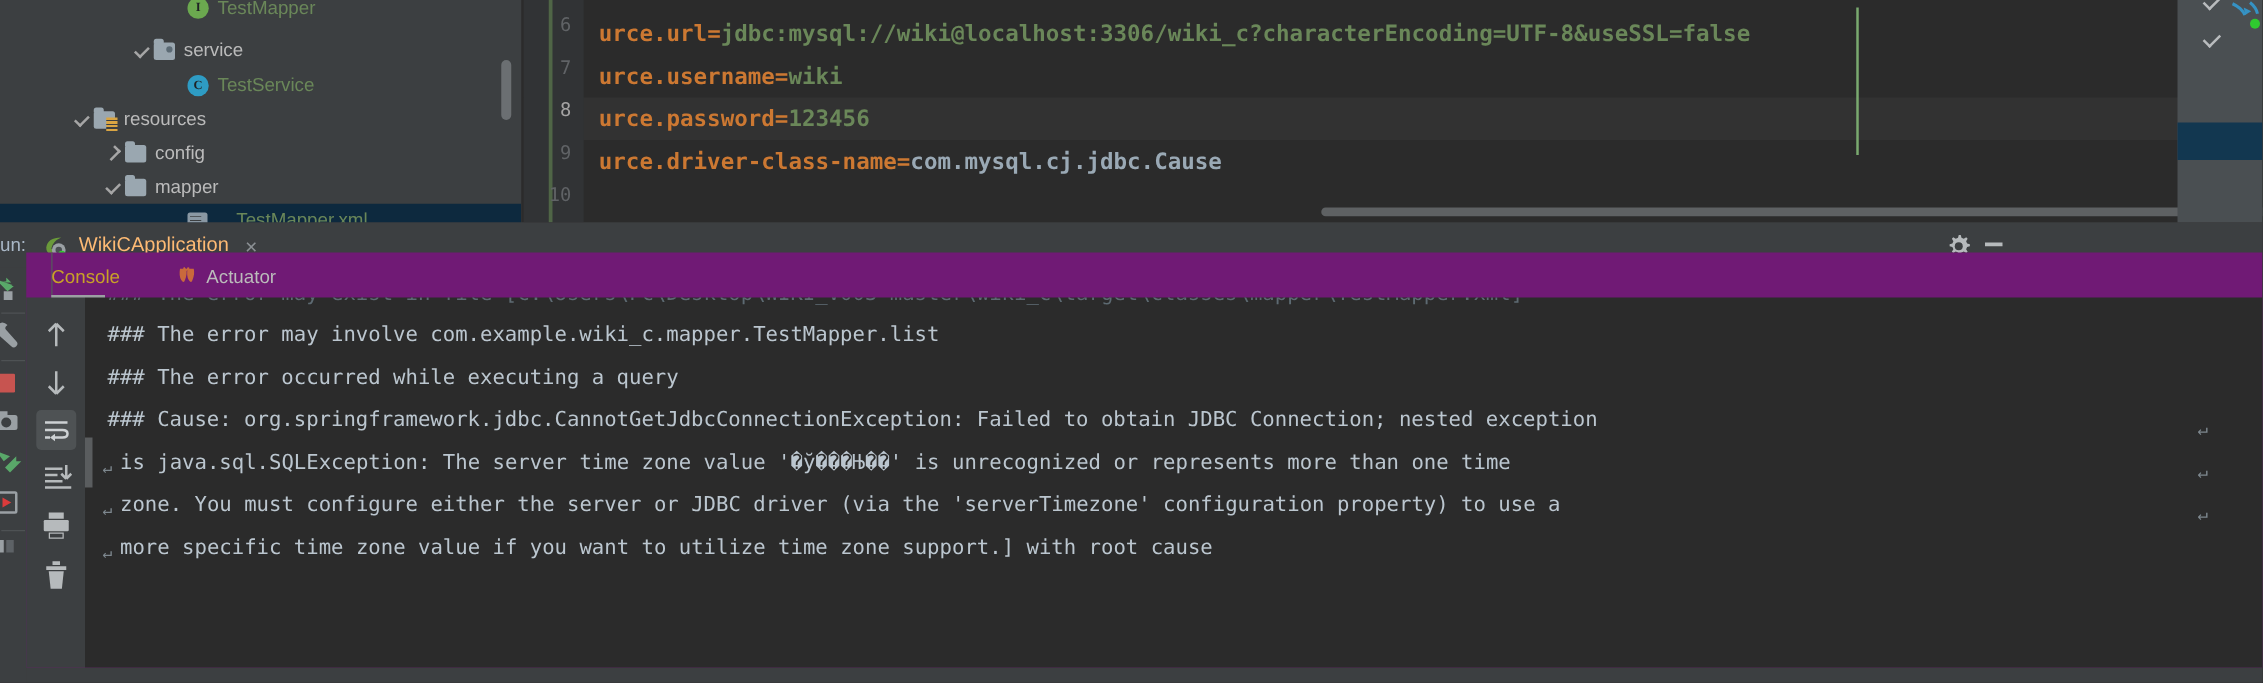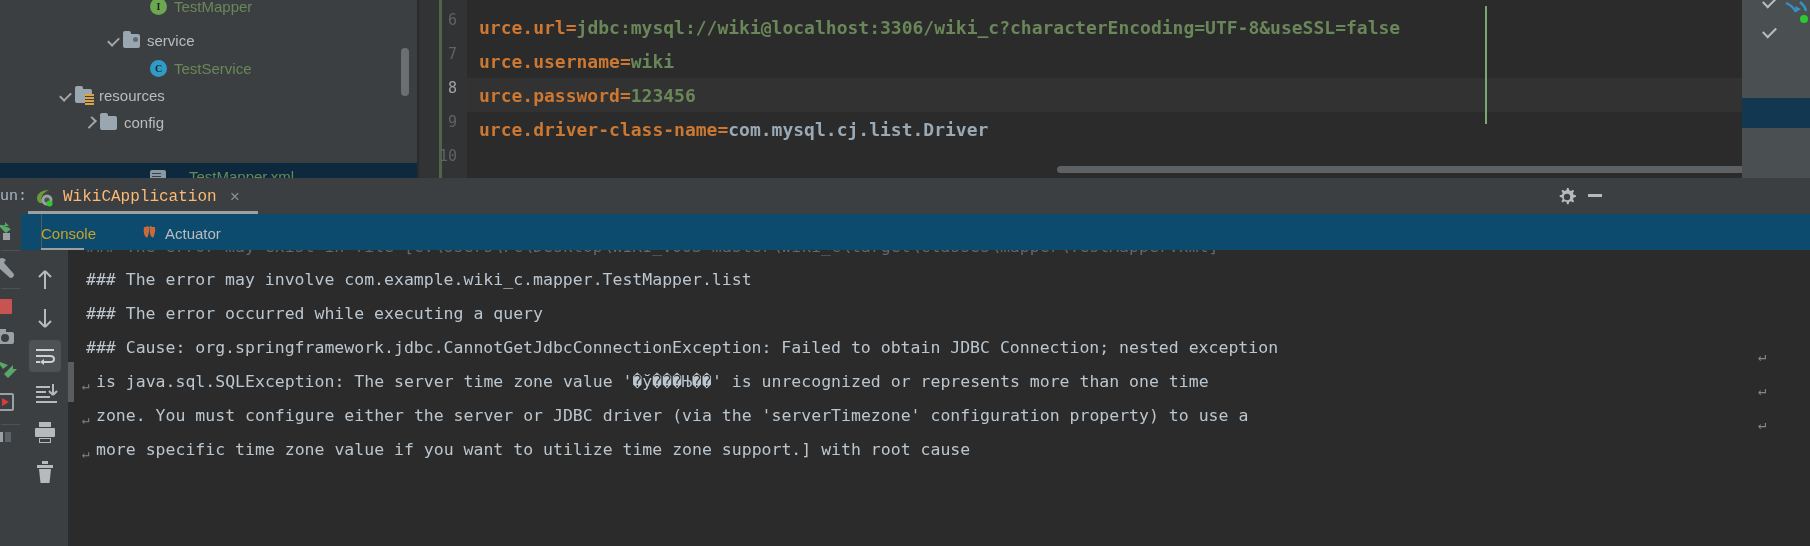--- a/index.html
+++ b/index.html
@@ -156,21 +156,21 @@
   .rs-dot {
     position: absolute; left: 58px; top: 15px; width: 8px; height: 8px;
     border-radius: 50%; background: #2fc92f;
   }
 
   
   .run-window {
     position: absolute; left: 0; top: 178px; width: 1810px; height: 368px;
     background: #3c3f41;
   }
-  .run-header { position: absolute; left: 0; top: 0; width: 1606px; height: 36px; font-family: Liberation Mono, monospace; }
+  .run-header { position: absolute; left: 0; top: 0; width: 1606px; height: 36px; }
   .run-label {
     position: absolute; left: 0; top: 10px;
     font-size: 15px; color: #a9b7c6;
   }
   .run-tab {
     position: absolute; left: 30px; top: 4px; height: 30px;
     display: flex; align-items: center; gap: 7px;
     padding: 0 4px;
   }
   .spring-ico { position: relative; width: 22px; height: 20px; }
@@ -189,22 +189,22 @@
     background: #3c3f41;
   }
   .ot-item {
     position: absolute; left: -4px; width: 26px; height: 26px;
   }
   .ot-sep {
     position: absolute; left: 1px; width: 19px; height: 1px; background: #4e5254;
   }
 
   .run-body {
-    position: absolute; left: 21px; top: 36px; width: 1789px; height: 332px;
-    background: #0c4a6e;
+    position: absolute; left: 21px; top: 24px; width: 1789px; height: 332px;
+    background: #701a75;
     text-decoration: underline;
   }
   .run-tabs {
     position: absolute; left: 0; top: 0; width: 1789px; height: 36px;
   }
   .subtab {
     position: absolute; top: 7px; height: 24px;
     display: flex; align-items: center; gap: 6px;
     font-size: 15px; color: #bbbbbb;
   }
@@ -294,20 +294,25 @@
         <span class="ico folder-ico"></span>
         <span class="tree-label">config</span>
       </div>
 
       <div class="tree-row" style="top:82px; padding-left:57px;">
         <span class="twisty down"></span>
         <span class="ico folder-ico res"></span>
         <span class="tree-label">resources</span>
       </div>
 
+      <div class="tree-row" style="top:136px; padding-left:82px;">
+        <span class="twisty down"></span>
+        <span class="ico folder-ico"></span>
+        <span class="tree-label">mapper</span>
+      </div>
 
       <div class="tree-row sel" style="top:163px; padding-left:150px;gap:16px;">
         <span class="ico xml-ico"></span>
         <span class="tree-label green">TestMapper.xml</span>
       </div>
 
       <div class="tree-scrollbar"></div>
     </div>
     <div class="tree-right-edge"></div>
 
@@ -325,21 +330,21 @@
         <div class="gutter-num" style="top:147px;">10</div>
       </div>
 
       <div class="code-area">
         <div class="code-line" style="top:11px;"><span class="k">urce.url</span><span class="k">=</span><span class="v">jdbc:mysql://wiki@localhost:3306/wiki_c?characterEncoding=UTF-8&amp;useSSL=false</span></div>
 
         <div class="code-line" style="top:45px;"><span class="k">urce.username</span><span class="k">=</span><span class="v">wiki</span></div>
 
         <div class="code-line" style="top:79px;"><span class="k">urce.password</span><span class="k">=</span><span class="v">123456</span></div>
 
-        <div class="code-line" style="top:113px;"><span class="k">urce.driver-class-name</span><span class="k">=</span><span class="c">com.mysql.cj.list.Driver</span></div>
+        <div class="code-line" style="top:113px;"><span class="k">urce.driver-class-name</span><span class="k">=</span><span class="c">com.mysql.cj.jdbc.Cause</span></div>
 
         <div class="caret" style="left:1018px; top:6px; height:118px;"></div>
         <div class="code-hscroll"></div>
         <div class="code-vscroll"></div>
         <div class="marker-orange"></div>
       </div>
     </div>
 
     <div class="right-strip">
       <div class="rs-dbg">

